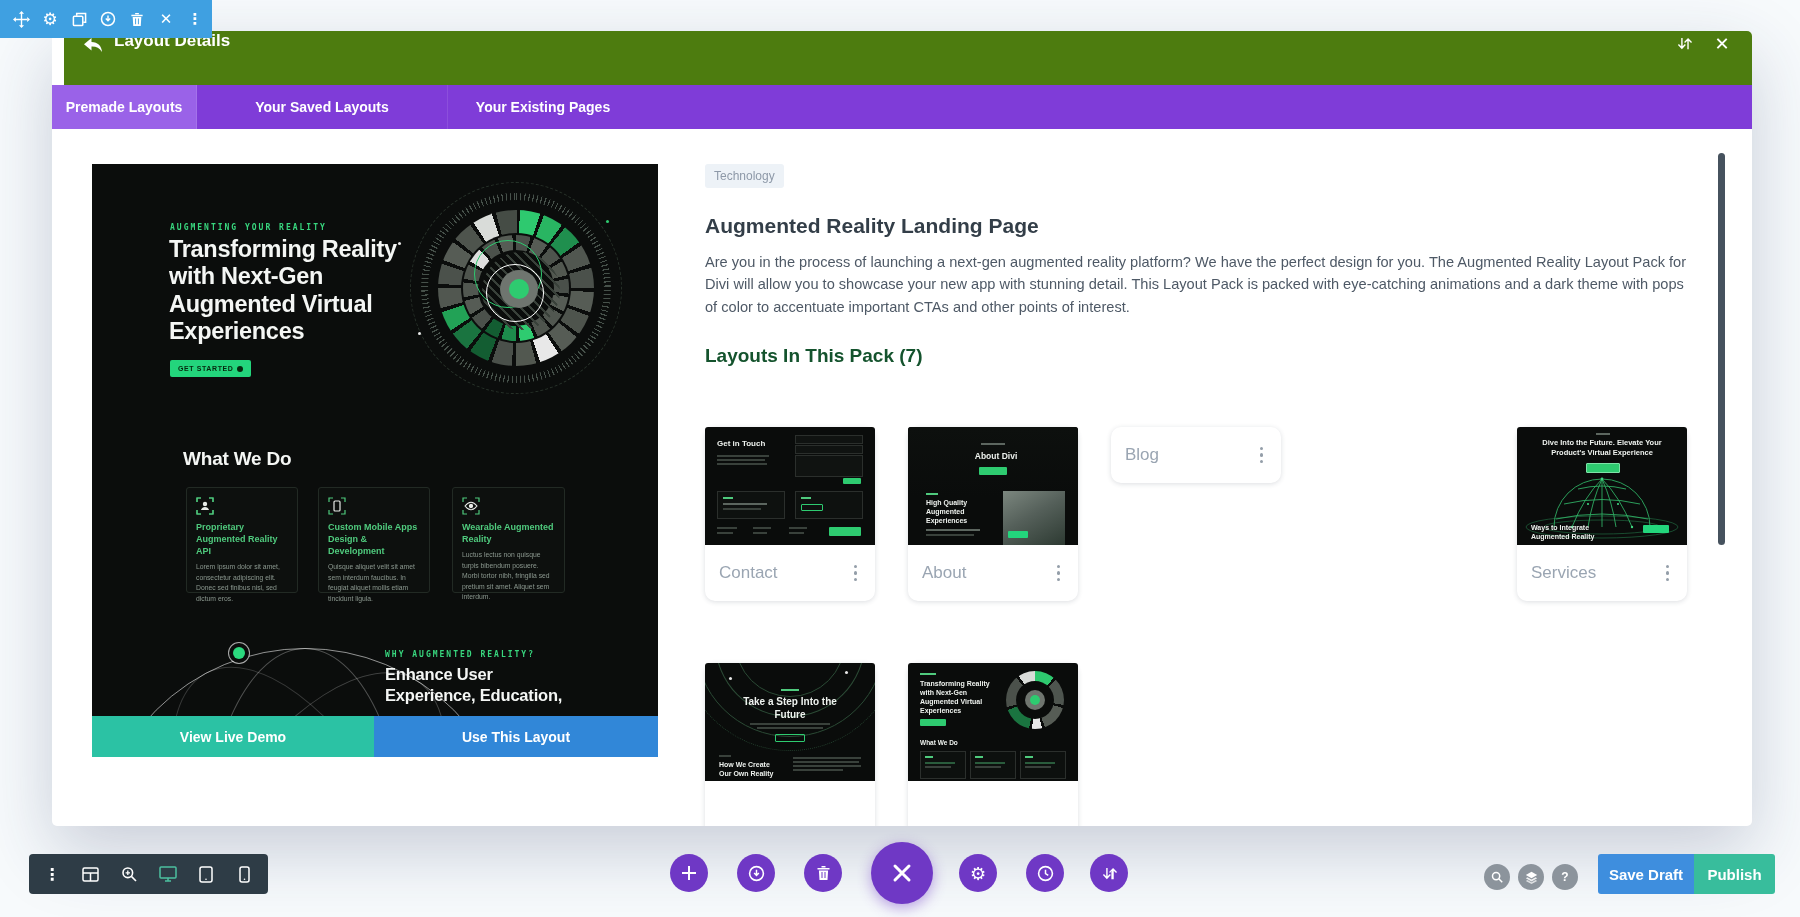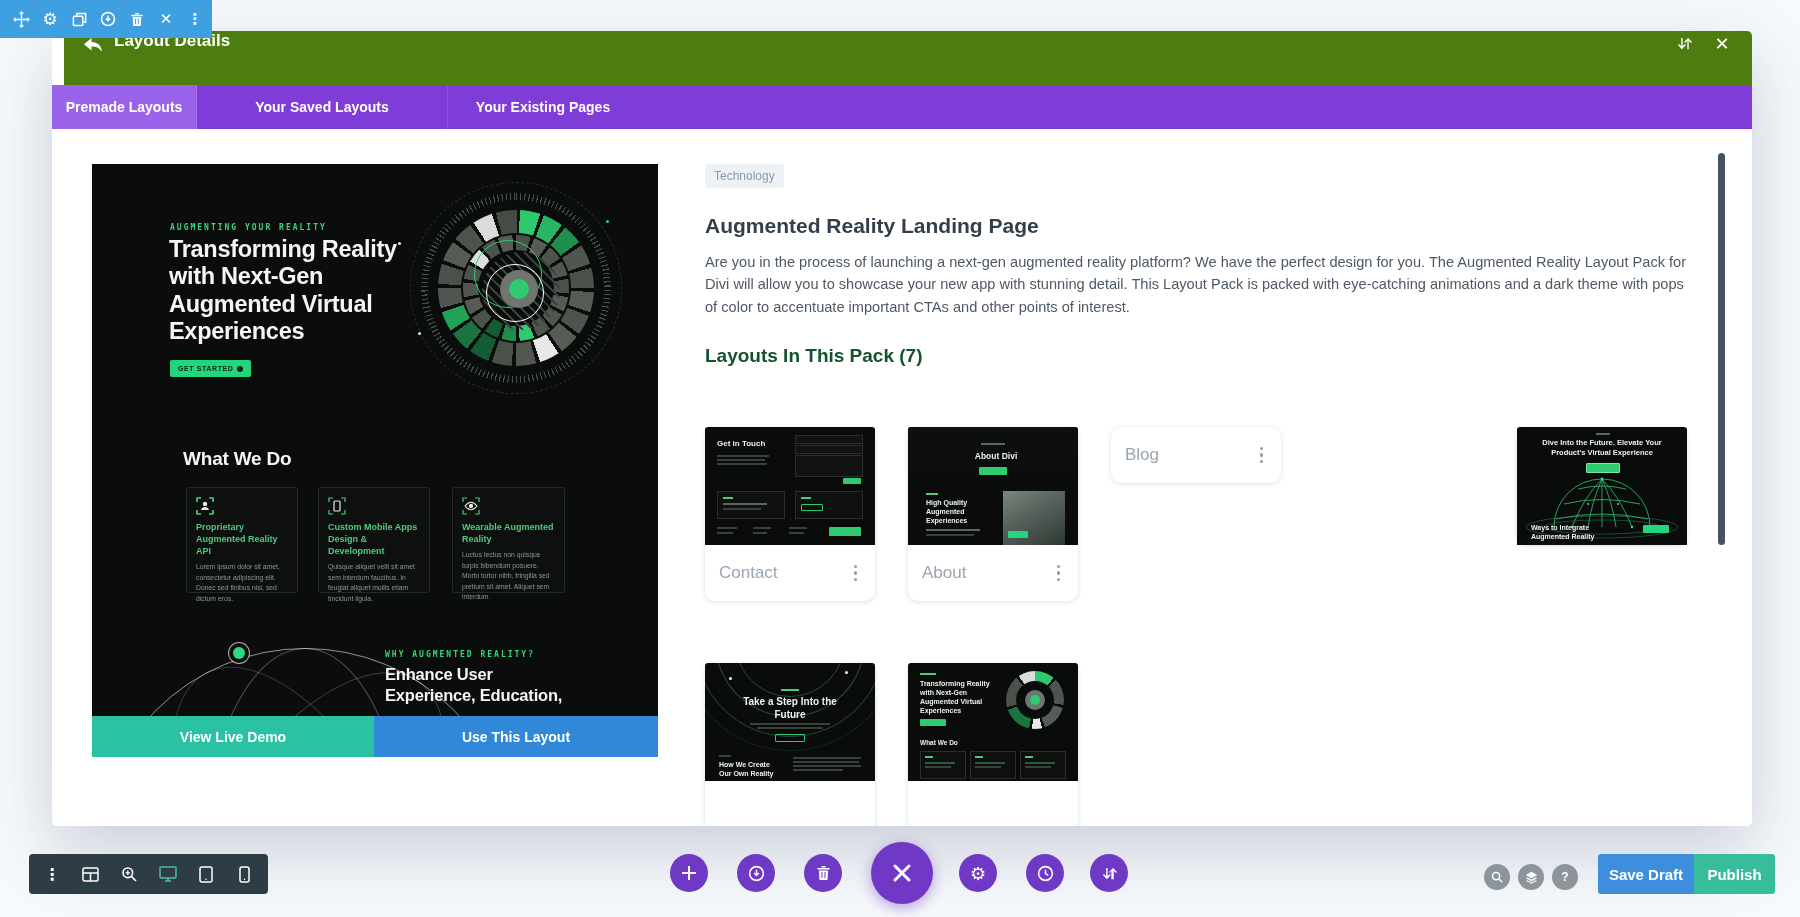--- a/index.html
+++ b/index.html
@@ -365,20 +365,28 @@
             <circle cx="80" cy="4" r="1.4"></circle>
             <circle cx="50" cy="52" r="1.2"></circle>
             <circle cx="110" cy="52" r="1.2"></circle>
             <circle cx="66" cy="29" r="1.1"></circle>
             <circle cx="96" cy="29" r="1.1"></circle>
           </g>
       </svg>
       <div class="ttext" style="left:14px;top:96px;width:64px;font-size:7px;line-height:1.3;">Ways to Integrate Augmented Reality</div>
       <div class="gbtn" style="left:126px;top:98px;width:26px;height:8px;background:#23d57c;"></div>
     </div>
+    <div class="t-foot">
+      <span class="t-label">Services</span>
+      <span class="dots">
+          <i></i>
+          <i></i>
+          <i></i>
+        </span>
+    </div>
   </div>
 
   <div class="abs thumb" style="left:653px;top:632px;">
     <div class="t-img">
       <div class="arc" style="left:-25px;top:-132px;width:220px;height:220px;border:1px dotted #223d2c;"></div>
       <div class="arc" style="left:-10px;top:-116px;width:190px;height:190px;border:1px solid #2b4a35;"></div>
       <div class="arc" style="left:10px;top:-96px;width:150px;height:150px;border:1px solid #2b4a35;border-top-color:#3fd47f;"></div>
       <div class="arc" style="left:30px;top:-76px;width:110px;height:110px;border:1px solid #2b4a35;"></div>
       <span class="abs spark" style="left:24px;top:14px;"></span>
         <span class="abs spark" style="left:140px;top:8px;"></span>

